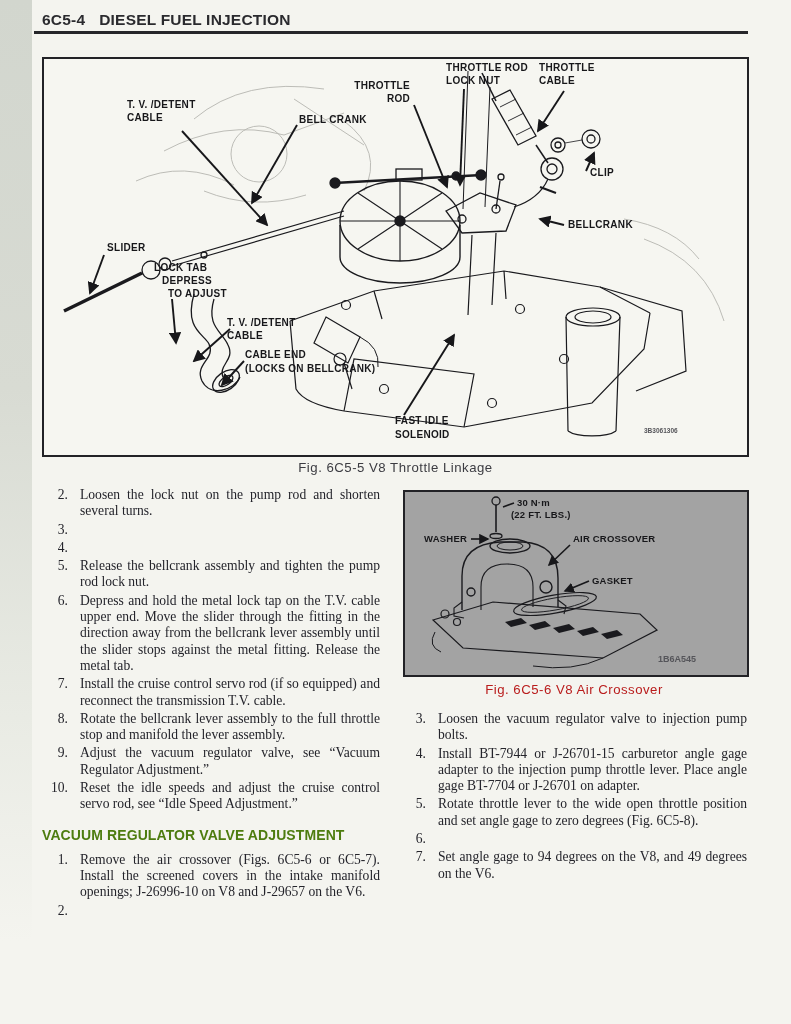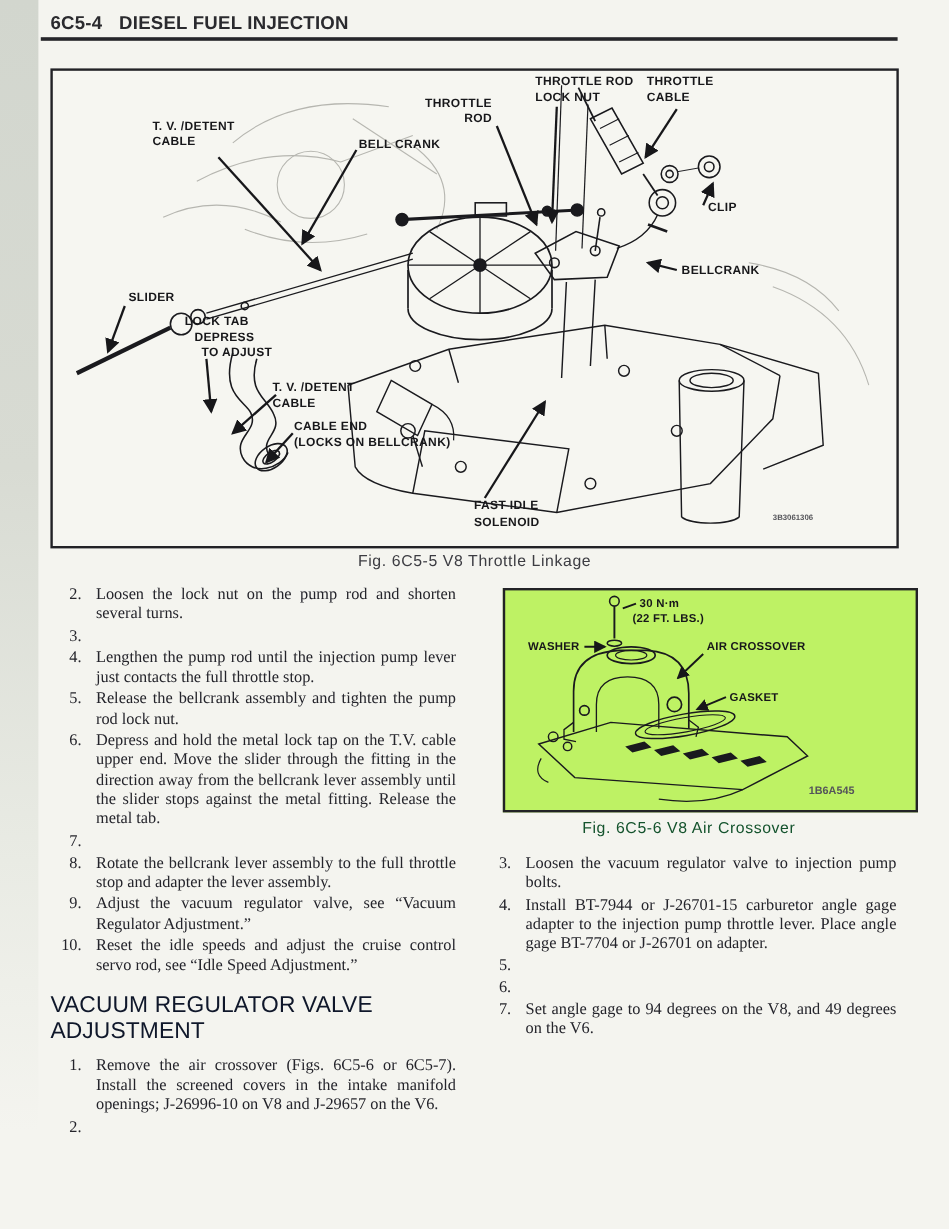--- a/index.html
+++ b/index.html
@@ -43,36 +43,36 @@
   .step{display:flex;margin-bottom:2px;}
   .step .num{
     flex:0 0 26px;text-align:right;margin-right:12px;
     font-size:13.6px;line-height:16.3px;
   }
   .step .txt{
     flex:1;text-align:justify;font-size:13.6px;line-height:16.3px;
   }
   .section-heading{
     font-family:"Liberation Sans", sans-serif;
-    font-weight:normal;font-size:19px;color:#0f172a;
+    font-weight:bold;font-size:14px;color:#4d7c0f;
     margin:14px 0 9px 0;letter-spacing:0.1px;
   }
   .notice{
     margin:11px 0 11px 38px;
     text-align:justify;font-size:13.6px;line-height:16.3px;
   }
   .notice .nlabel{
     font-family:"Liberation Sans", sans-serif;font-weight:bold;
     margin-right:4px;
   }
-  #fig2-box{position:relative;left:19px;top:3px;width:342px;height:183px;margin-bottom:8px;
-    background:#bef264;border:2.2px solid #222226;}
+  #fig2-box{position:relative;left:3px;top:3px;width:342px;height:183px;margin-bottom:8px;
+    background:#a3a3a3;border:2.2px solid #222226;}
   #fig2-caption{position:relative;width:348px;text-align:center;
     font-family:"Liberation Sans", sans-serif;
-    font-size:13.2px;color:#14532d;letter-spacing:0.5px;margin:2px 0 14px 0;}
+    font-size:13.2px;color:#b91c1c;letter-spacing:0.5px;margin:2px 0 14px 0;}
   svg{display:block;}
   .lbl{
     font-family:"Liberation Sans", sans-serif;
     font-weight:bold;font-size:10px;fill:#17171a;letter-spacing:0.3px;
   }
   .lbl2{
     font-family:"Liberation Sans", sans-serif;
     font-weight:bold;font-size:9.5px;fill:#17171a;letter-spacing:0.2px;
   }
   .pnum{font-family:"Liberation Sans", sans-serif;font-weight:bold;fill:#55555a;}
@@ -224,36 +224,36 @@
 <div class="col" id="left-col">
   <div class="step">
       <span class="num">2.</span>
       <span class="txt">Loosen the lock nut on the pump rod and shorten several turns.</span>
     </div>
   <div class="step">
       <span class="num">3.</span>
     </div>
   <div class="step">
       <span class="num">4.</span>
-      <span class="txt">Lengthen the pump rod until the injection pump lever just contacts the full throttle stop.</span>
     </div>
   <div class="step">
       <span class="num">5.</span>
       <span class="txt">Release the bellcrank assembly and tighten the pump rod lock nut.</span>
     </div>
   <div class="step">
       <span class="num">6.</span>
       <span class="txt">Depress and hold the metal lock tap on the T.V. cable upper end. Move the slider through the fitting in the direction away from the bellcrank lever assembly until the slider stops against the metal fitting. Release the metal tab.</span>
     </div>
   <div class="step">
       <span class="num">7.</span>
+      <span class="txt">Install the cruise control servo rod (if so equipped) and reconnect the transmission T.V. cable.</span>
     </div>
   <div class="step">
       <span class="num">8.</span>
-      <span class="txt">Rotate the bellcrank lever assembly to the full throttle stop and adapter the lever assembly.</span>
+      <span class="txt">Rotate the bellcrank lever assembly to the full throttle stop and manifold the lever assembly.</span>
     </div>
   <div class="step">
       <span class="num">9.</span>
       <span class="txt">Adjust the vacuum regulator valve, see “Vacuum Regulator Adjustment.”</span>
     </div>
   <div class="step">
       <span class="num">10.</span>
       <span class="txt">Reset the idle speeds and adjust the cruise control servo rod, see “Idle Speed Adjustment.”</span>
     </div>
 
@@ -330,20 +330,21 @@
       <span class="txt">Loosen the vacuum regulator valve to injection pump bolts.</span>
     </div>
   <div class="step">
       <span class="num">4.</span>
       <span class="txt">Install BT-7944 or J-26701-15 carburetor angle gage adapter to the injection pump throttle lever. Place angle gage BT-7704 or J-26701 on adapter.</span>
     </div>
 
 
   <div class="step">
       <span class="num">5.</span>
+      <span class="txt">Rotate throttle lever to the wide open throttle position and set angle gage to zero degrees (Fig. 6C5-8).</span>
     </div>
   <div class="step">
       <span class="num">6.</span>
     </div>
   <div class="step">
       <span class="num">7.</span>
       <span class="txt">Set angle gage to 94 degrees on the V8, and 49 degrees on the V6.</span>
     </div>
 </div>
 

